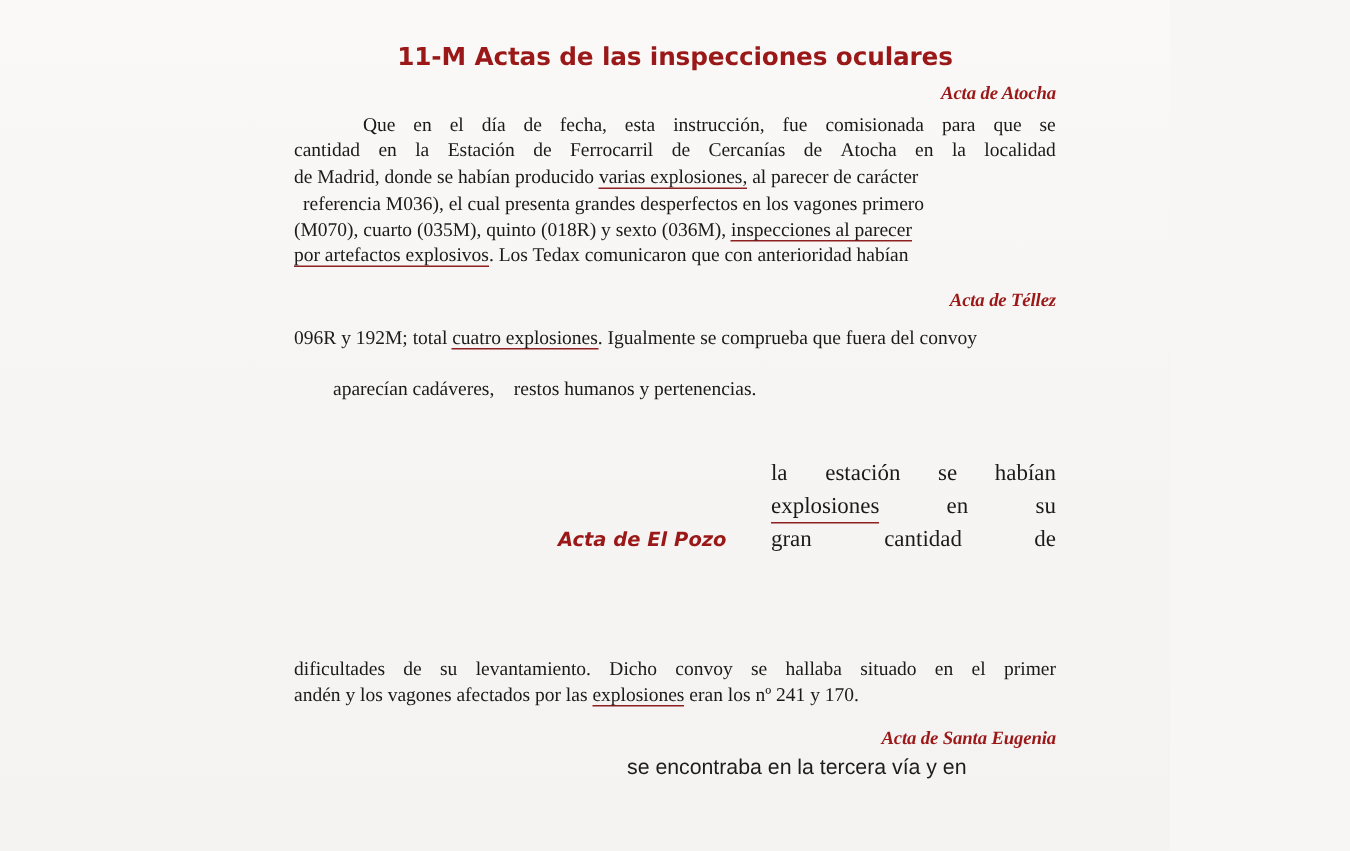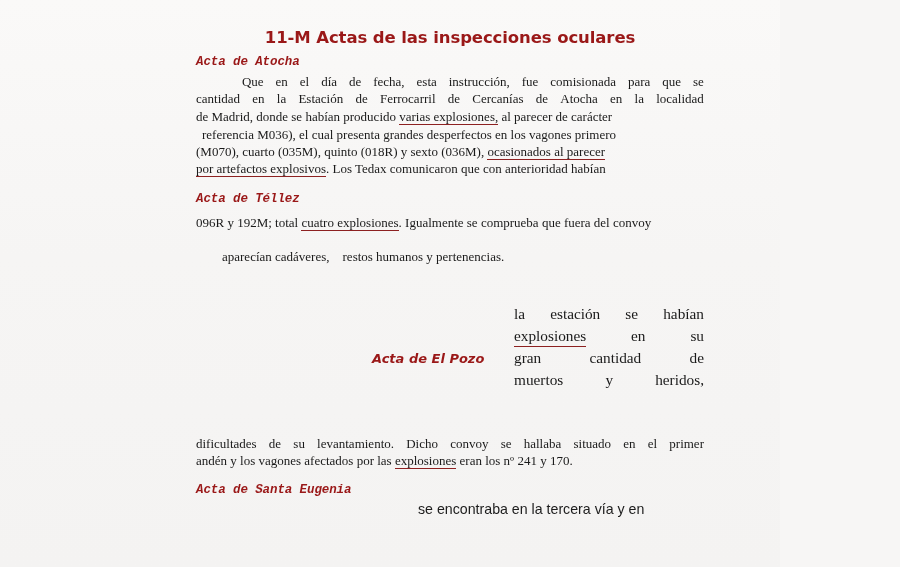--- a/index.html
+++ b/index.html
@@ -33,23 +33,23 @@
     text-align: center;
     color: #9a1818;
     font-family: "DejaVu Sans", sans-serif;
     font-weight: bold;
     font-size: 16.5px;
     letter-spacing: -0.1px;
     margin: 0;
     padding-top: 28px;
   }
   .acta-head {
-    text-align: left;
+    text-align: right;
     color: #9a1818;
-    font-family: Liberation Mono, monospace;
+    font-family: Liberation Serif, serif;
     font-weight: bold;
     font-style: italic;
     font-size: 12.5px;
     letter-spacing: -0.1px;
     margin: 0;
   }
   .acta-head.tellez { margin-top: 0; }
 
   
   .body-serif {
@@ -166,21 +166,21 @@
       <div style="white-space:nowrap">
         <span>de Madrid, donde se habían producido </span><span class="u">varias explosiones,</span><span> al parecer de carácter</span>
       </div>
     </div>
 
     <div class="body-serif" style="margin-top:1px">
       <div style="white-space:nowrap;padding-left:6px">
         <span>referencia M036), el cual presenta grandes desperfectos en los vagones primero</span>
       </div>
       <div style="white-space:nowrap">
-        <span>(M070), cuarto (035M), quinto (018R) y sexto (036M), </span><span class="u">ocasionados al parecer</span>
+        <span>(M070), cuarto (035M), quinto (018R) y sexto (036M), </span><span class="u">inspecciones al parecer</span>
       </div>
       <div style="white-space:nowrap">
         <span class="u">por artefactos explosivos</span><span>. Los Tedax comunicaron que con anterioridad habían</span>
       </div>
     </div>
 
     <div class="spacer-m"></div>
 
     <h2 class="acta-head tellez">Acta de Téllez</h2>
 
@@ -210,25 +210,20 @@
         <div class="jline">
           <span class="w u">explosiones</span>
           <span class="w">en</span>
           <span class="w">su</span>
         </div>
         <div class="jline">
           <span class="w">gran</span>
           <span class="w">cantidad</span>
           <span class="w">de</span>
         </div>
-        <div class="jline">
-          <span class="w">muertos</span>
-          <span class="w">y</span>
-          <span class="w">heridos,</span>
-        </div>
       </div>
     </div>
 
     <div class="body-serif" style="margin-top:2px">
       <div class="jline">
         <span class="w">dificultades</span>
         <span class="w">de</span>
         <span class="w">su</span>
         <span class="w">levantamiento.</span>
         <span class="w">Dicho</span>

